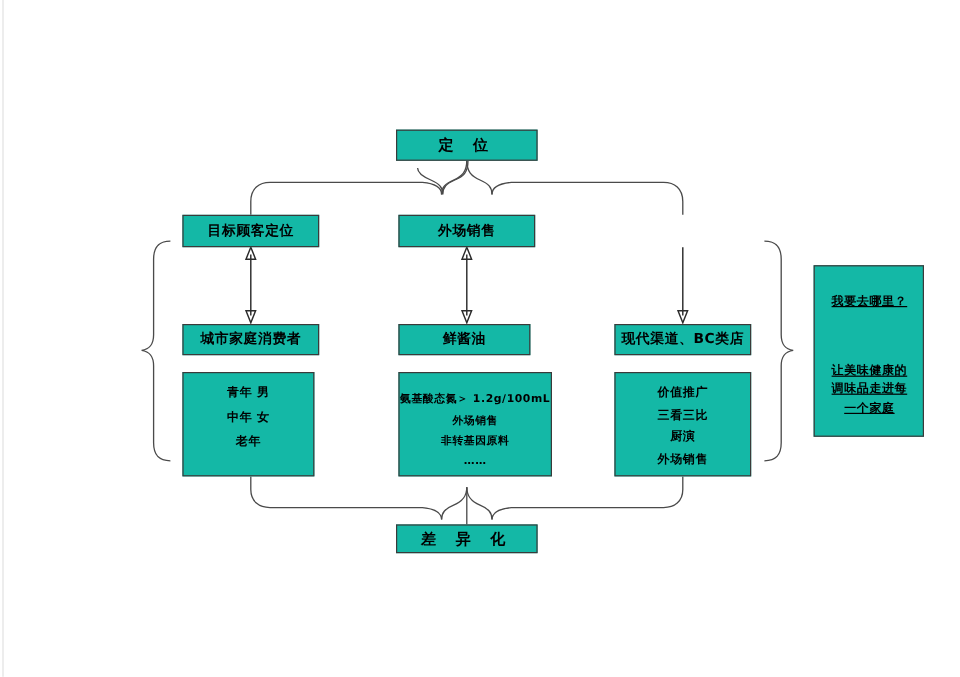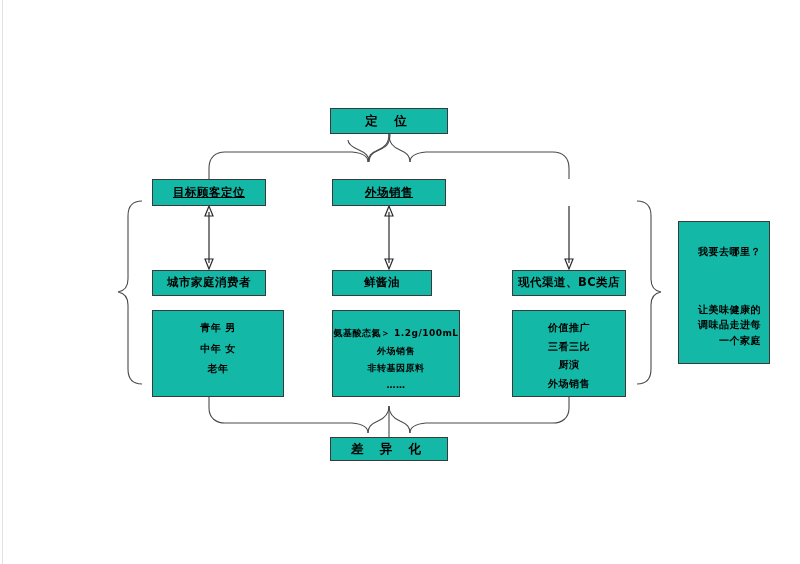--- a/index.html
+++ b/index.html
@@ -39,21 +39,21 @@
     justify-content: center;
     text-align: center;
     font-weight: bold;
     letter-spacing: 0.5px;
     line-height: 1.35;
   }
   .title-box {
     font-size: 12.5px;
     letter-spacing: 6px;
   }
-  .cat-box { font-size: 11.5px; text-decoration: underline; }
+  .cat-box { font-size: 11.5px; }
   .sub-box { font-size: 11.5px; }
   .detail-box {
     font-weight: bold;
     font-size: 10px;
     justify-content: flex-start;
     padding-top: 10px;
   }
   .detail-box .line {
     display: block;
     width: 100%;
@@ -66,21 +66,21 @@
     font-size: 10px;
     font-weight: bold;
     align-items: flex-start;
     justify-content: flex-start;
     text-align: left;
     padding: 9px 8px 6px 9px;
     line-height: 1.55;
   }
   .side-box .line { display: block; white-space: nowrap; }
   .side-box .gap { height: 11px; }
-  .side-box.center { text-align: center; align-items: flex-end; }
+  .side-box.center { text-align: center; align-items: center; text-decoration: underline; }
   .spaced { letter-spacing: 2.5px; }
   svg.overlay {
     position: absolute;
     left: 0; top: 0;
     width: 800px; height: 564px;
     pointer-events: none;
   }
   .stroke { fill: none; stroke: #4a4a4a; stroke-width: 1.1; }
   .arrowline { stroke: #2b2b2b; stroke-width: 1.2; fill: none; }
   .mini-arrow { stroke: #2b2b2b; stroke-width: 1.1; fill: none; }
@@ -164,28 +164,28 @@
   <div class="box cat-box" style="left:152px; top:179px; width:114px; height:27px;">
     <span>目标顾客定位</span>
   </div>
   <div class="box cat-box" style="left:332px; top:179px; width:114px; height:27px;">
     <span>外场销售</span>
   </div>
 
   <div class="box sub-box" style="left:152px; top:270px; width:114px; height:26px;">
     <span>城市家庭消费者</span>
   </div>
-  <div class="box sub-box" style="left:332px; top:270px; width:100px; height:26px;">
+  <div class="box sub-box" style="left:332px; top:270px; width:110px; height:26px;">
     <span>鲜酱油</span>
   </div>
   <div class="box sub-box" style="left:512px; top:270px; width:114px; height:26px;">
     <span>现代渠道、BC类店</span>
   </div>
 
-  <div class="box detail-box" style="left:152px; top:310px; width:132px; height:87px;">
+  <div class="box detail-box" style="left:152px; top:310px; width:110px; height:87px;">
     <span class="line">青年    男</span>
     <span class="line">中年    女</span>
     <span class="line">老年</span>
   </div>
 
   <div class="box detail-box tight" style="left:332px; top:310px; width:128px; height:87px; font-size:9px;justify-content:flex-end;">
     <span class="line">氨基酸态氮＞ 1.2g/100mL</span>
     <span class="line">外场销售</span>
     <span class="line">非转基因原料</span>
     <span class="line">……</span>

